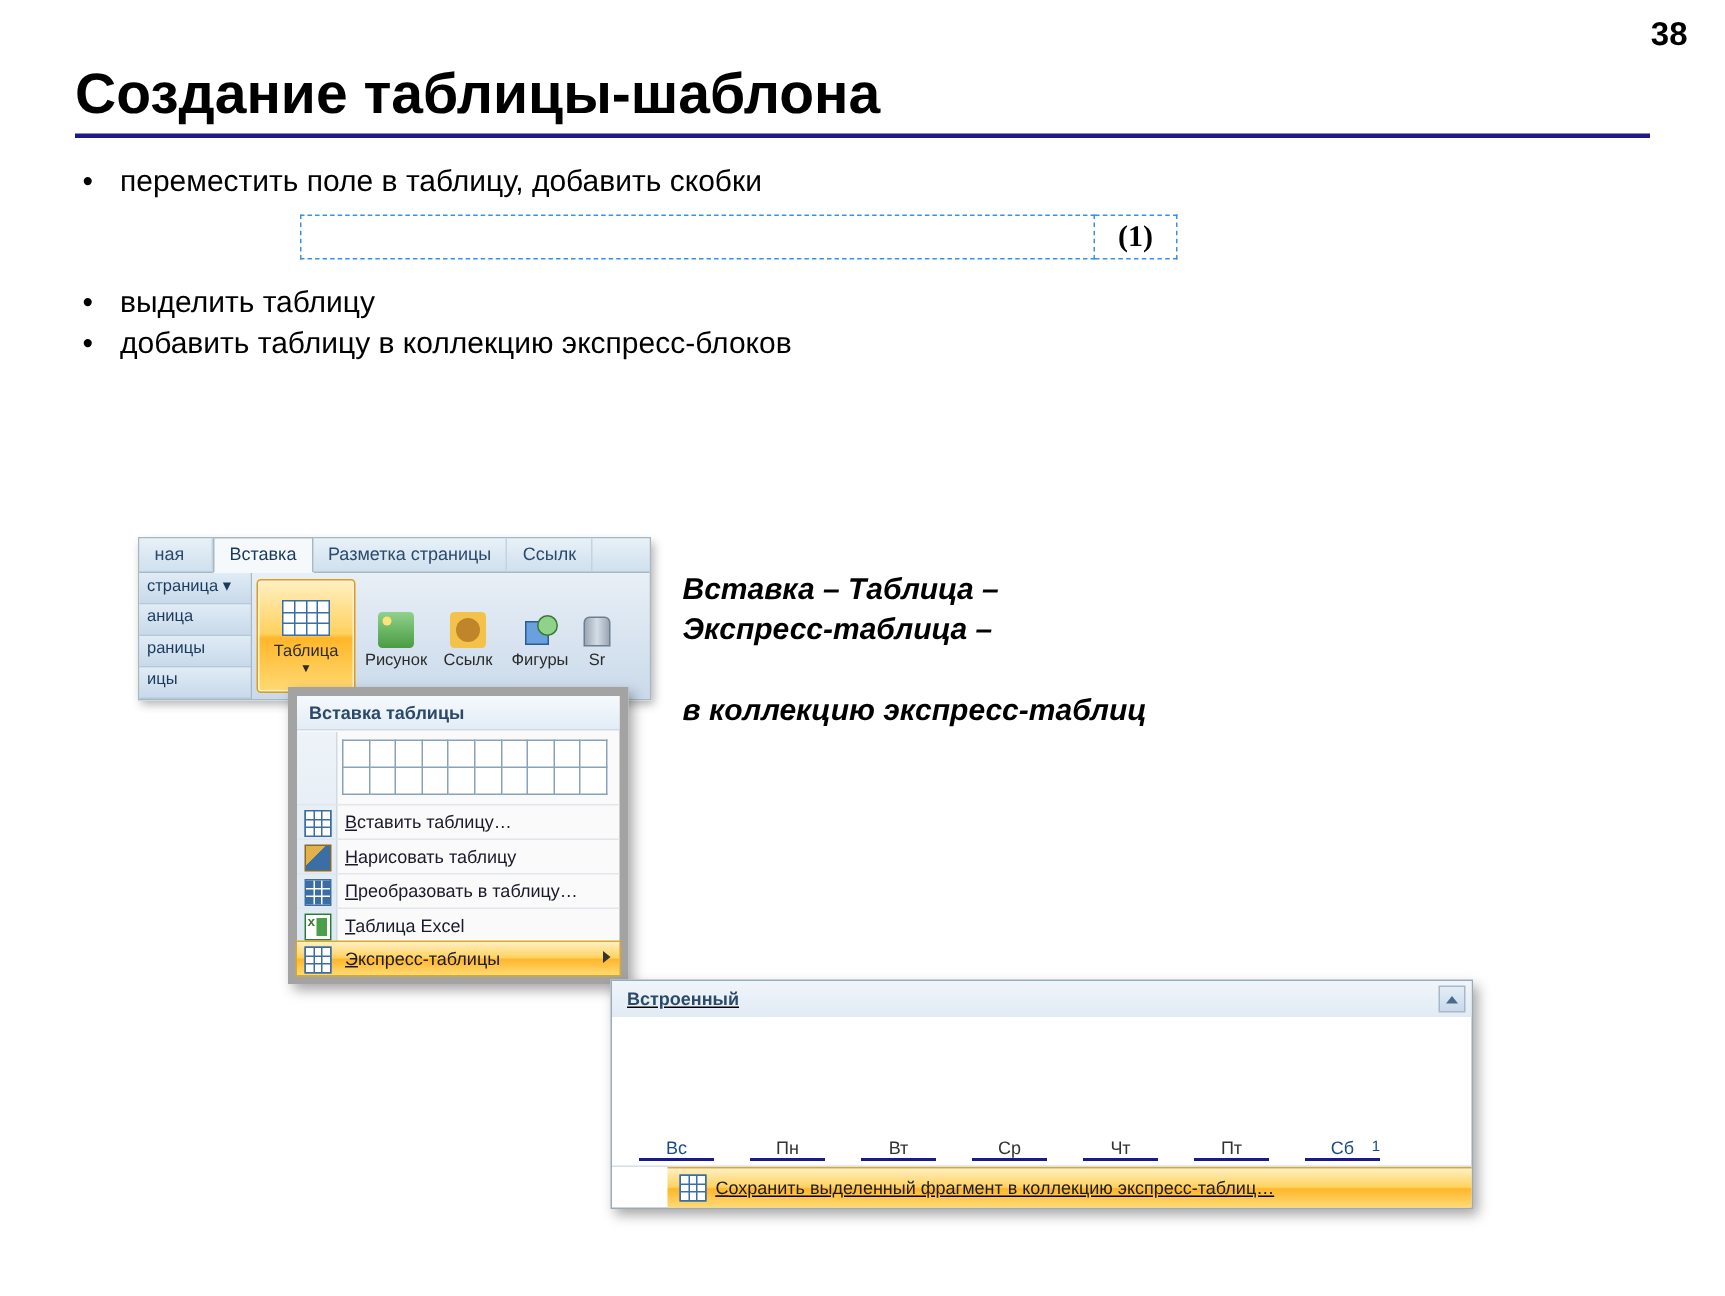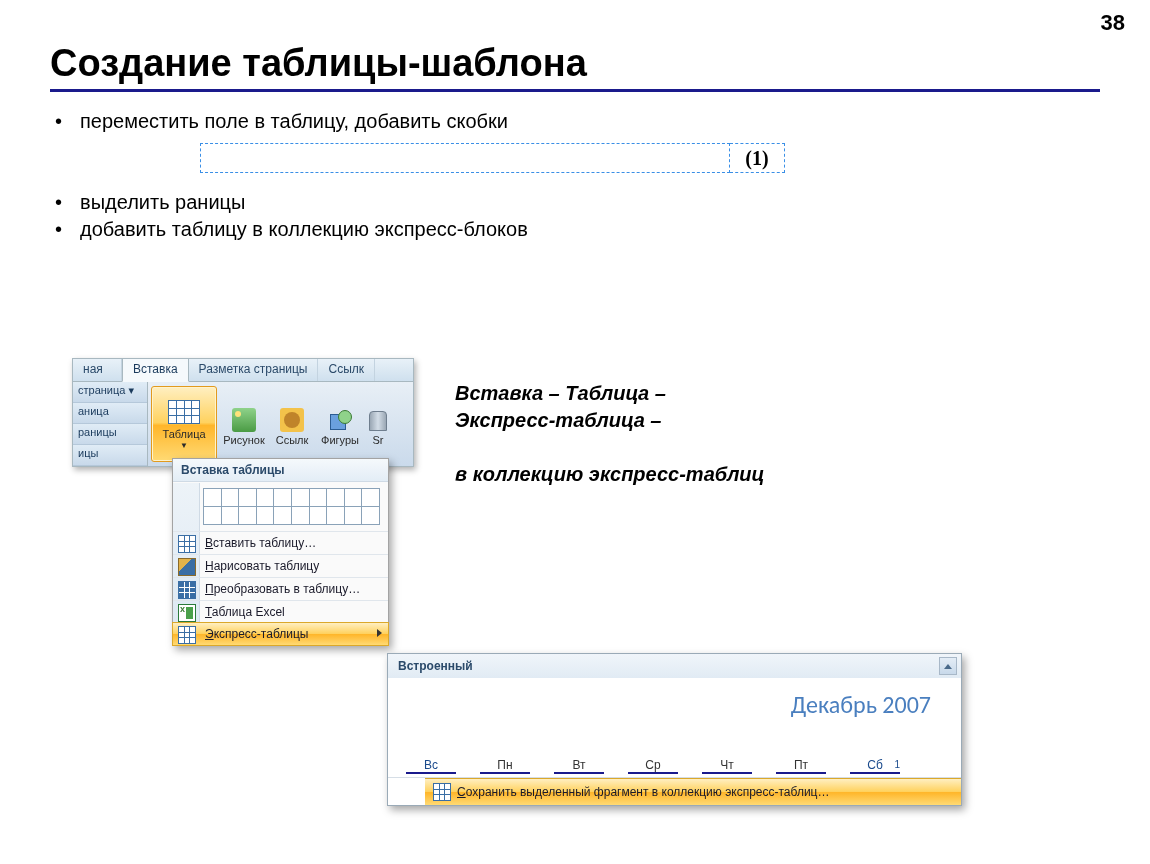--- a/index.html
+++ b/index.html
@@ -70,21 +70,21 @@
     width: 46px;
     text-align: center;
     font-family: 'Times New Roman', serif;
     font-weight: bold;
     font-size: 20px;
   }
 
   
   .word-area {
     position: absolute;
-    left: 72px;
+    left: 92px;
     top: 358px;
     font-size: 13px;
     font-family: "Segoe UI", Tahoma, Arial, sans-serif;
   }
   .ribbon {
     border: 1px solid #a8b8c0;
     background: linear-gradient(#d4e6f4, #bcd5ea);
     width: 340px;
     box-shadow: 2px 3px 6px rgba(0,0,0,0.3);
   }
@@ -246,21 +246,21 @@
     left:3px;top:3px;
   }
 
   
   .dropdown {
     position: absolute;
     left: 100px;
     top: 100px;
     width: 215px;
     background: #fafafa;
-    border: 1px solid #a3a3a3;
+    border: 6px solid #a3a3a3;
     box-shadow: 3px 4px 8px rgba(0,0,0,0.35);
     font-size: 12px;
   }
   .dropdown .dd-title {
     background: linear-gradient(#f5f9fc, #e3edf6);
     padding: 4px 8px;
     font-weight: bold;
     color: #2b4a6a;
     border-bottom: 1px solid #cfdae5;
   }
@@ -338,20 +338,21 @@
   
   .express-panel {
     position: absolute;
     left: 315px;
     top: 295px;
     width: 573px;
     border: 1px solid #9aaab7;
     background: #fff;
     box-shadow: 3px 4px 8px rgba(0,0,0,0.35);
     font-size: 12px;
+    text-decoration: underline;
   }
   .express-panel .ep-head {
     display:flex;
     justify-content:space-between;
     align-items:center;
     background: linear-gradient(#f0f5fa, #e1ebf4);
     padding: 3px 4px 3px 10px;
     font-weight: bold;
     color: #2b4a6a;
   }
@@ -458,21 +459,21 @@
       <tbody>
           <tr>
         <td class="big"></td>
         <td class="small">(1)</td>
       </tr>
     </tbody>
       </table>
   </div>
 
   <ul class="bullets">
-    <li>выделить раницы</li>
+    <li>выделить таблицу</li>
     <li>добавить таблицу в коллекцию экспресс-блоков</li>
   </ul>
 
   <div class="word-area">
     <div class="ribbon">
       <div class="tabs">
         <div class="tab cut">ная</div>
         <div class="tab active">Вставка</div>
         <div class="tab">Разметка страницы</div>
         <div class="tab">Ссылк</div>
@@ -608,21 +609,20 @@
         <span class="arrow"></span>
       </div>
     </div>
 
     <div class="express-panel">
       <div class="ep-head">
         <span>Встроенный</span>
         <span class="scroll-up"></span>
       </div>
       <div class="ep-body">
-        <div class="cal-title">Декабрь 2007</div>
         <div class="cal-days-row">
           <div class="cal-day special">Вс</div>
           <div class="cal-day">Пн</div>
           <div class="cal-day">Вт</div>
           <div class="cal-day">Ср</div>
           <div class="cal-day">Чт</div>
           <div class="cal-day">Пт</div>
           <div class="cal-day special">
             <span>Сб</span>
             <span class="num">1</span>

